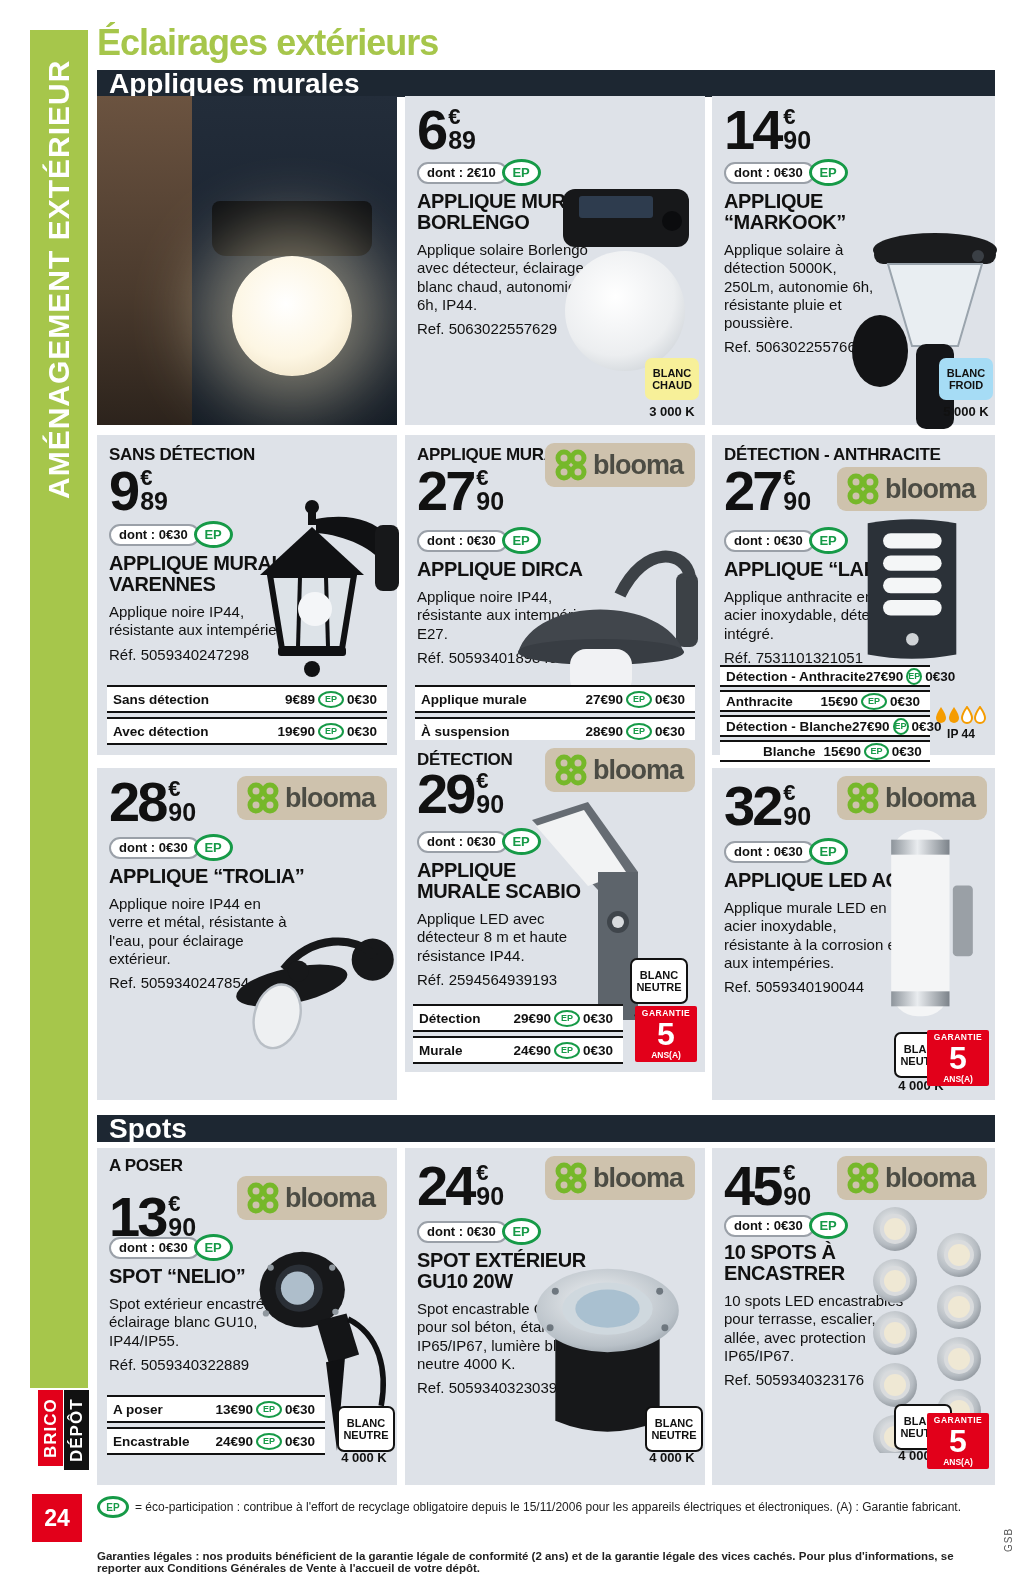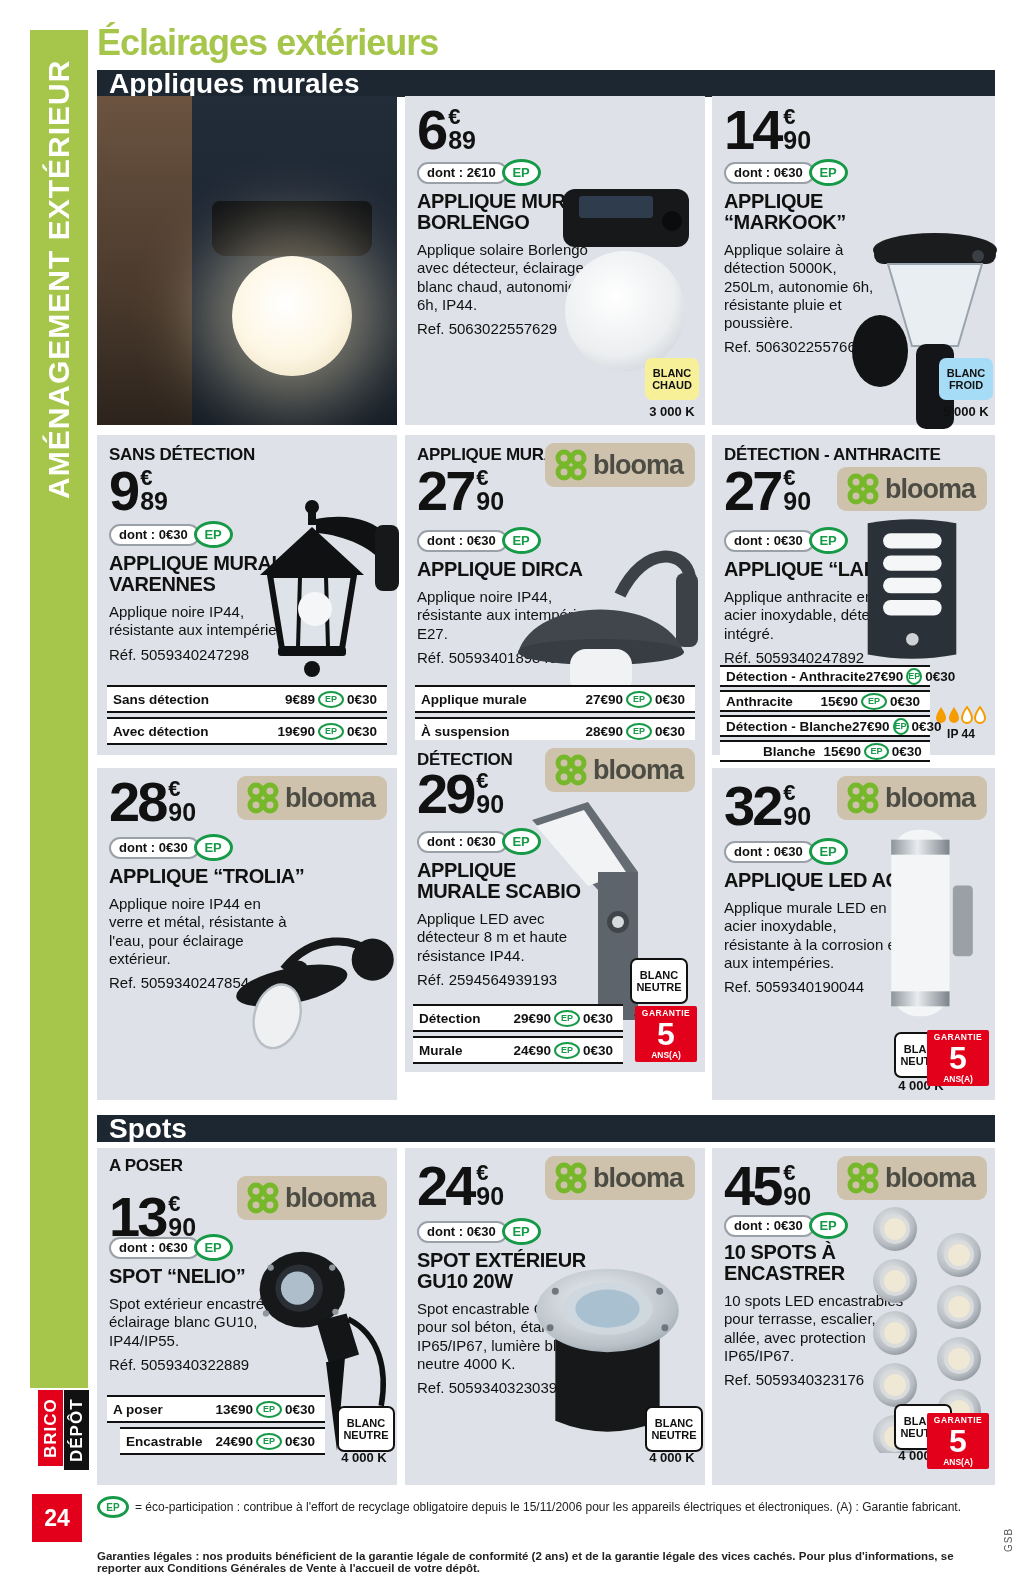--- a/index.html
+++ b/index.html
@@ -295,21 +295,21 @@
           <span class="ct">90</span>
         </span>
     </div>
     <div class="dontrow" style="left:12px;top:92px;">
       <span class="pill">dont : 0€30</span>
       <span class="ep big">EP</span>
     </div>
     <div class="ptext" style="top:124px;width:190px;">
       <p class="pname" style="width:230px;">APPLIQUE “LARIXA”</p>
       <p class="pdesc" style="width:180px;">Applique anthracite en acier inoxydable, détecteur intégré.</p>
-      <p class="pref">Réf. 5059340247892</p>
+      <p class="pref">Réf. 7531101321051</p>
     </div>
     <div class="pimg" style="left:125px;top:80px;">
       <svg width="150" height="150" viewBox="0 0 155 215">
         <path d="M14 12 Q 77 0 141 12 L141 200 Q 77 212 14 200 Z" fill="#2b3138"></path>
         <rect x="36" y="26" width="84" height="22" rx="11" fill="#f4f6f7"></rect>
         <rect x="36" y="58" width="84" height="22" rx="11" fill="#f4f6f7"></rect>
         <rect x="36" y="90" width="84" height="22" rx="11" fill="#f4f6f7"></rect>
         <rect x="36" y="122" width="84" height="22" rx="11" fill="#f4f6f7"></rect>
         <circle cx="78" cy="178" r="9" fill="#cfd3d6"></circle>
       </svg>
@@ -557,21 +557,21 @@
       <span>NEUTRE</span>
     </div>
     <div class="ttemp" style="left:237px;top:302px;">4 000 K</div>
     <div class="ptable" style="left:10px;bottom:30px;width:218px;">
       <div class="trow">
         <span class="tl">A poser</span>
         <span class="tp">13€90</span>
         <span class="ep sm">EP</span>
         <span class="te">0€30</span>
       </div>
-      <div class="trow" style="margin-bottom:0;margin-left:13px;">
+      <div class="trow" style="margin-bottom:0;">
         <span class="tl">Encastrable</span>
         <span class="tp">24€90</span>
         <span class="ep sm">EP</span>
         <span class="te">0€30</span>
       </div>
     </div>
   </div>
 
   <div class="card" style="left:405px;top:1148px;width:300px;height:337px;">
     <div class="blooma" style="right:10px;top:8px;">

